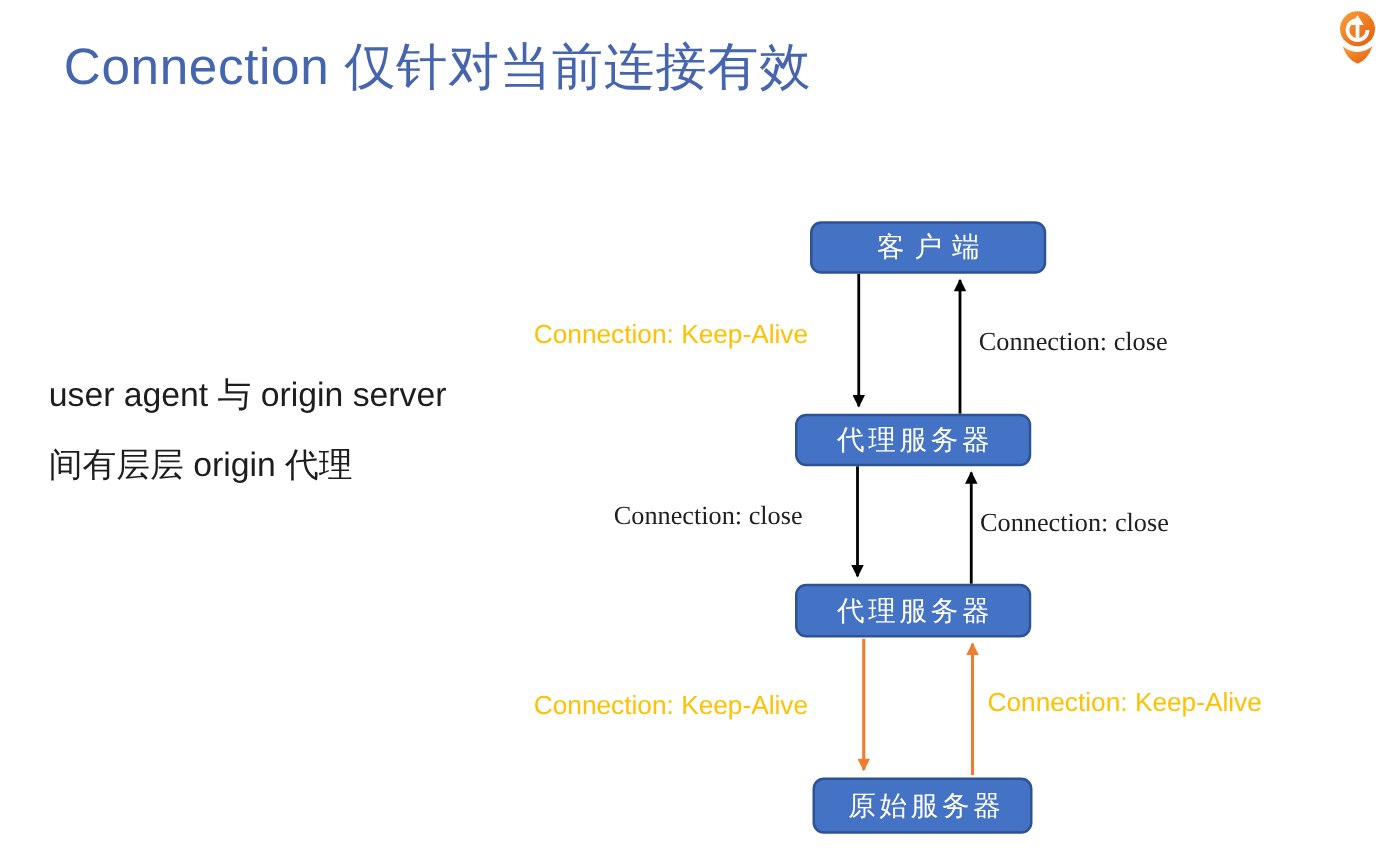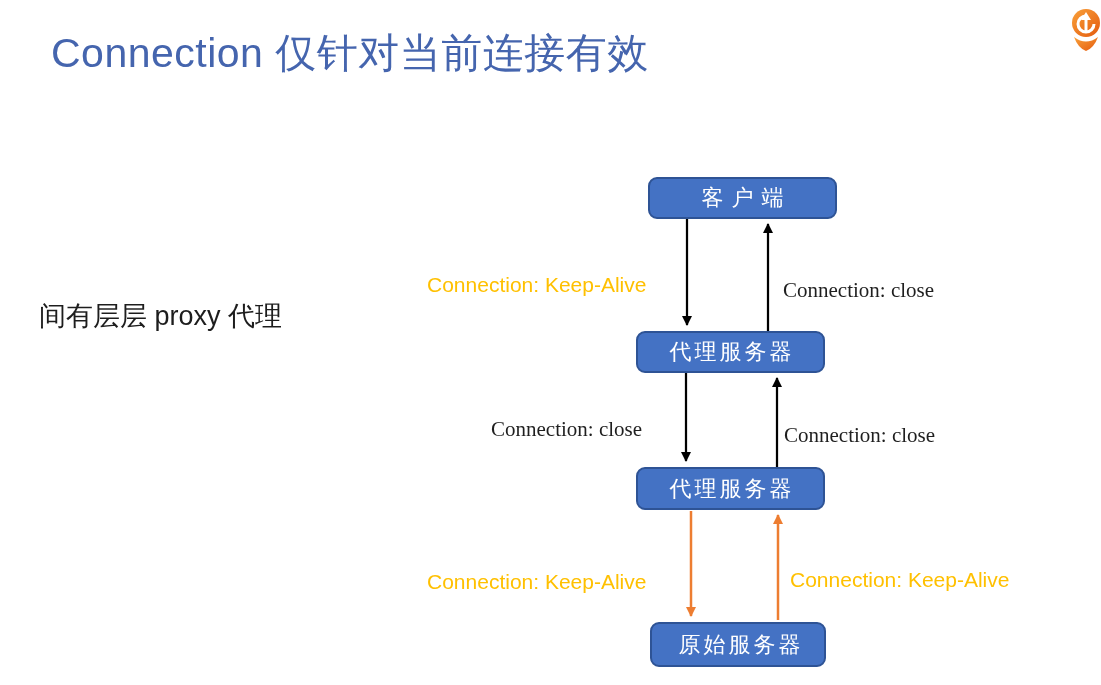--- a/index.html
+++ b/index.html
@@ -66,21 +66,20 @@
     white-space: nowrap;
   }
   .node-client { left: 648px; top: 177px; width: 189px; height: 42px; letter-spacing: 8px; padding-left: 8px; }
   .node-proxy1 { left: 636px; top: 331px; width: 189px; height: 42px; letter-spacing: 3px; padding-left: 3px; }
   .node-proxy2 { left: 636px; top: 467px; width: 189px; height: 43px; letter-spacing: 3px; padding-left: 3px; }
   .node-origin { left: 650px; top: 622px; width: 176px; height: 45px; letter-spacing: 3px; padding-left: 6px; }
   .edge-label {
     position: absolute;
     font-size: 21px;
     white-space: nowrap;
-    margin-top: 17px;
   }
   .lbl-orange { color: var(--label-orange, #FFC000); }
   .lbl-black { color: var(--label-black, #1F1F1F); font-family: Liberation Serif, serif; }
   .el0 { left: 427px; top: 256px; }
   .el1 { left: 783px; top: 261px; }
   .el2 { left: 491px; top: 400px; }
   .el3 { left: 784px; top: 406px; }
   .el4 { left: 427px; top: 553px; }
   .el5 { left: 790px; top: 551px; }
 </style>
@@ -101,21 +100,22 @@
       </defs>
       <circle cx="17" cy="16" r="14" fill="url(#og)"></circle>
       <path d="M5 30 Q17 39 29 30 Q25 41 17 44 Q9 41 5 30 Z" fill="url(#og)"></path>
       <path d="M17 9 A8 8 0 1 0 25 17" stroke="#ffffff" stroke-width="3" fill="none"></path>
       <line x1="17" y1="24" x2="17" y2="12" stroke="#ffffff" stroke-width="3"></line>
       <path d="M17 5 L22 13 L12 13 Z" fill="#ffffff"></path>
     </svg>
   </div>
 
   <div class="note">
-    <div>间有层层 proxy 代理</div>
+    <div>user agent 与 origin server</div>
+    <div>间有层层 origin 代理</div>
   </div>
 
   <svg class="arrows" viewBox="0 0 1101 685">
     <defs>
       <marker id="ah-black" viewBox="0 0 10 10" refX="9" refY="5" markerWidth="11" markerHeight="10" orient="auto" markerUnits="userSpaceOnUse">
         <path d="M0 0 L10 5 L0 10 Z" class="head-black"></path>
       </marker>
       <marker id="ah-orange" viewBox="0 0 10 10" refX="9" refY="5" markerWidth="11" markerHeight="10" orient="auto" markerUnits="userSpaceOnUse">
         <path d="M0 0 L10 5 L0 10 Z" class="head-orange"></path>
       </marker>

